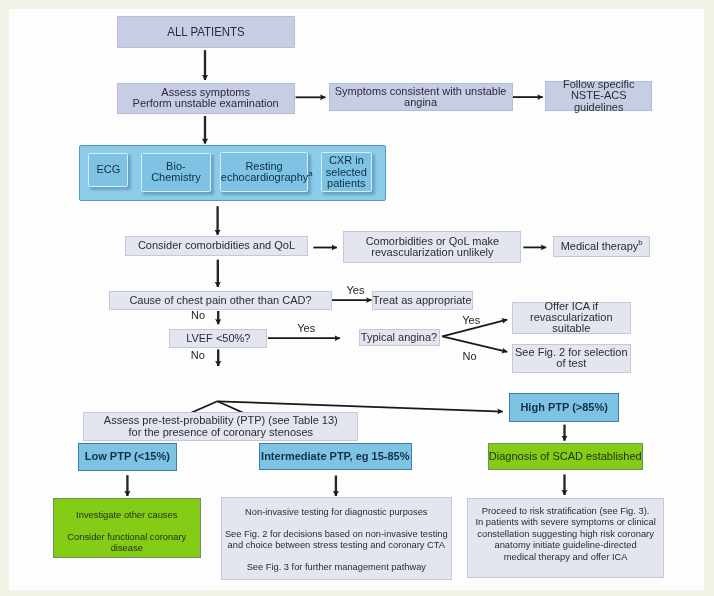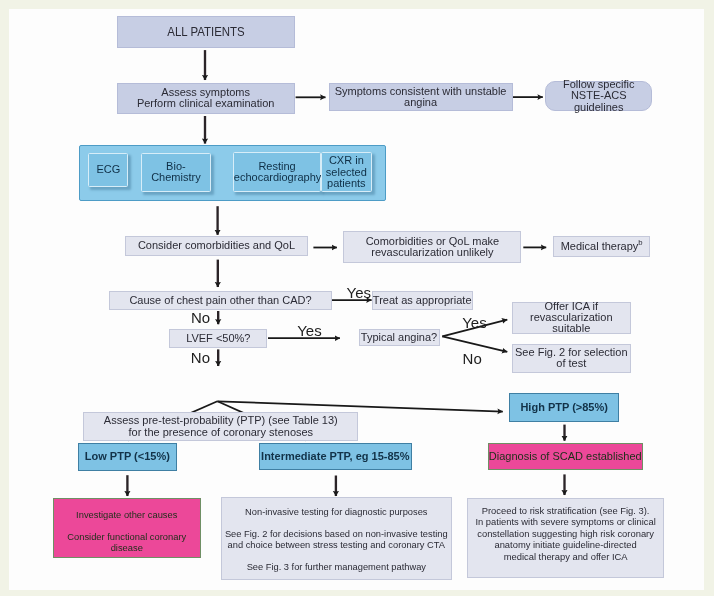--- a/index.html
+++ b/index.html
@@ -5,26 +5,26 @@
 <style>
   html,body{margin:0;padding:0;}
   body{width:714px;height:596px;background:#f1f3e6;font-family:"Liberation Sans",sans-serif;overflow:hidden;}
   #canvas{position:absolute;left:9px;top:9px;width:695px;height:581px;background:#fdfdfd;}
   .node{position:absolute;box-sizing:border-box;display:flex;align-items:center;justify-content:center;
         text-align:center;line-height:11.2px;font-size:11px;}
   .node > span{display:block;width:100%;}
   .lav{background:#c7cee4;border:1px solid #b5bcd8;color:#2b2b35;}
   .lav2{background:#e3e5ef;border:1px solid #c4c8da;color:#2b2b35;}
   .blu{background:#7ec2e4;border:1px solid #3f7fa3;color:#123248;font-weight:bold;}
-  .grn{background:#ec4899;border:1px solid #6f8f64;color:#1b3018;align-items:center;}
+  .grn{background:#84cc16;border:1px solid #6f8f64;color:#1b3018;align-items:center;}
   .bluegroup{position:absolute;background:#8ccbea;border:1px solid #4d9cc6;border-radius:2px;box-sizing:border-box;}
   .bluecell{background:#7ec2e4;border:1px solid #d7edf8;border-radius:1.5px;
             box-shadow:2.2px 2.2px 2.5px rgba(0,50,85,.26);color:#0f2f46;}
   svg.wires{position:absolute;left:0;top:0;width:695px;height:581px;overflow:visible;pointer-events:none;}
-  .lbl{position:absolute;color:#1e1e1e;font-size:15px;white-space:nowrap;}
+  .lbl{position:absolute;color:#1e1e1e;font-size:11px;white-space:nowrap;}
   sup{font-size:.7em;vertical-align:super;line-height:0;}
   .sp{display:block;height:11px;}
 </style>
 </head>
 <body>
 
 <div id="canvas">
   <svg class="wires" viewBox="0 0 695 581">
     <defs>
       <marker id="ah" markerUnits="userSpaceOnUse" markerWidth="8" markerHeight="7" refX="5.2" refY="3.5" orient="auto">
@@ -59,39 +59,39 @@
       <path d="M208.4,392.3 L296.6,431.4"></path>
       <path d="M208.4,392.3 L493.8,402.6"></path>
     </g>
   </svg>
 
   <div class="node lav" style="left:107.7px;top:7px;width:178px;height:32px;font-size:13px;">
     <span style="transform:scaleX(.88);">ALL PATIENTS</span>
   </div>
 
   <div class="node lav" style="left:107.7px;top:74px;width:178px;height:30.5px;">
-    <span><span>Assess symptoms</span><br><span>Perform clinical examination</span></span>
+    <span><span>Assess symptoms</span><br><span>Perform unstable examination</span></span>
   </div>
 
   <div class="node lav" style="left:319.6px;top:74px;width:184px;height:28px;">
     <span>Symptoms consistent with unstable angina</span>
   </div>
 
-  <div class="node lav" style="left:535.9px;top:72px;width:107.6px;height:30px;border-radius:10px;">
+  <div class="node lav" style="left:535.9px;top:72px;width:107.6px;height:30px;">
     <span><span>Follow specific</span><br><span>NSTE-ACS guidelines</span></span>
   </div>
 
   <div class="bluegroup" style="left:70.4px;top:136px;width:306.4px;height:55.5px;"></div>
   <div class="node bluecell" style="left:79.4px;top:143.6px;width:40px;height:34px;">
     <span>ECG</span>
   </div>
   <div class="node bluecell" style="left:131.5px;top:143.6px;width:70.8px;height:39.4px;">
     <span>Bio-Chemistry</span>
   </div>
-  <div class="node bluecell" style="left:210.8px;top:143.3px;width:88.5px;height:39.7px;margin-left:13px;">
+  <div class="node bluecell" style="left:210.8px;top:143.3px;width:88.5px;height:39.7px;">
     <span><span>Resting</span><br><span>echocardiography</span><sup>a</sup></span>
   </div>
   <div class="node bluecell" style="left:312px;top:143.3px;width:50.7px;height:39.7px;">
     <span><span>CXR in</span><br><span>selected</span><br><span>patients</span></span>
   </div>
 
   <div class="node lav2" style="left:116px;top:227.2px;width:183px;height:19.8px;">
     <span>Consider comorbidities and QoL</span>
   </div>
 

